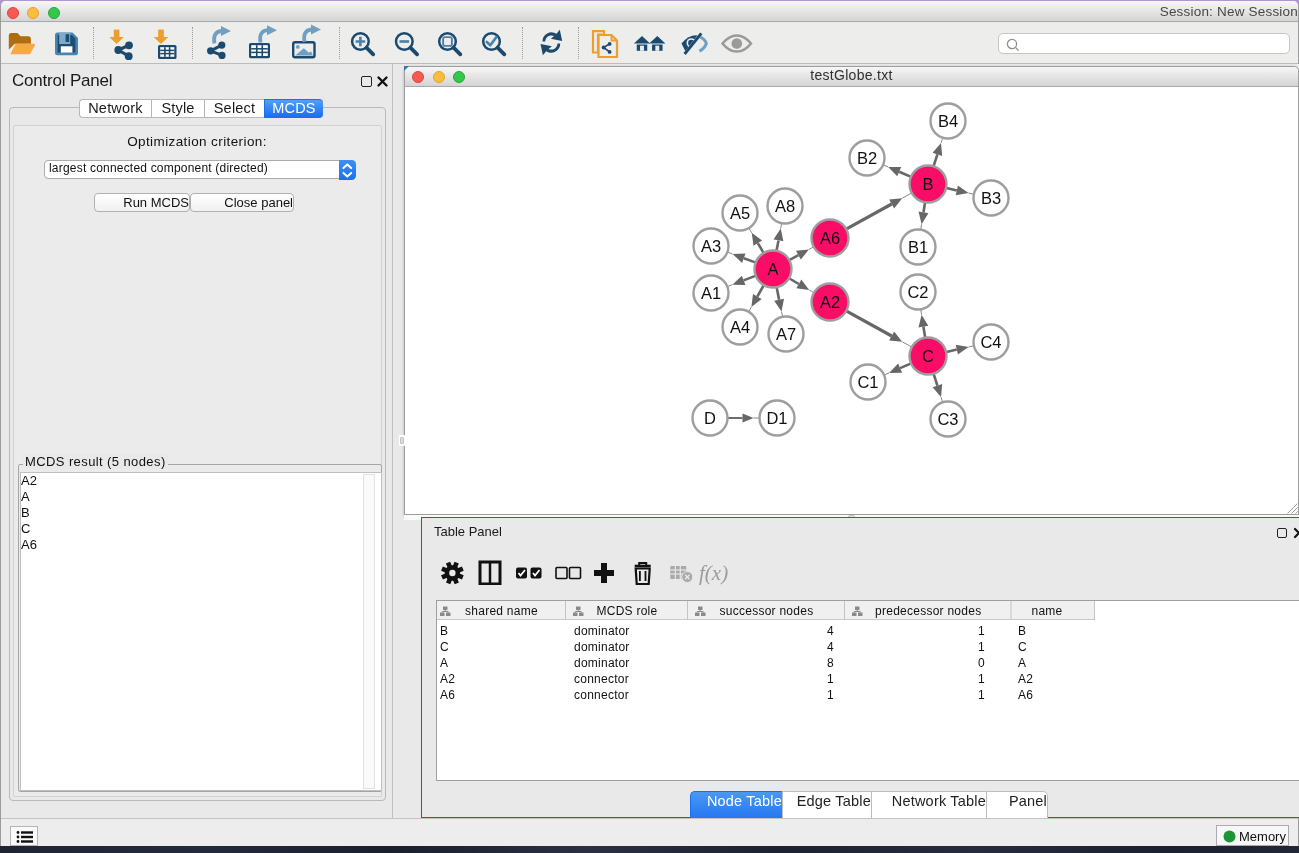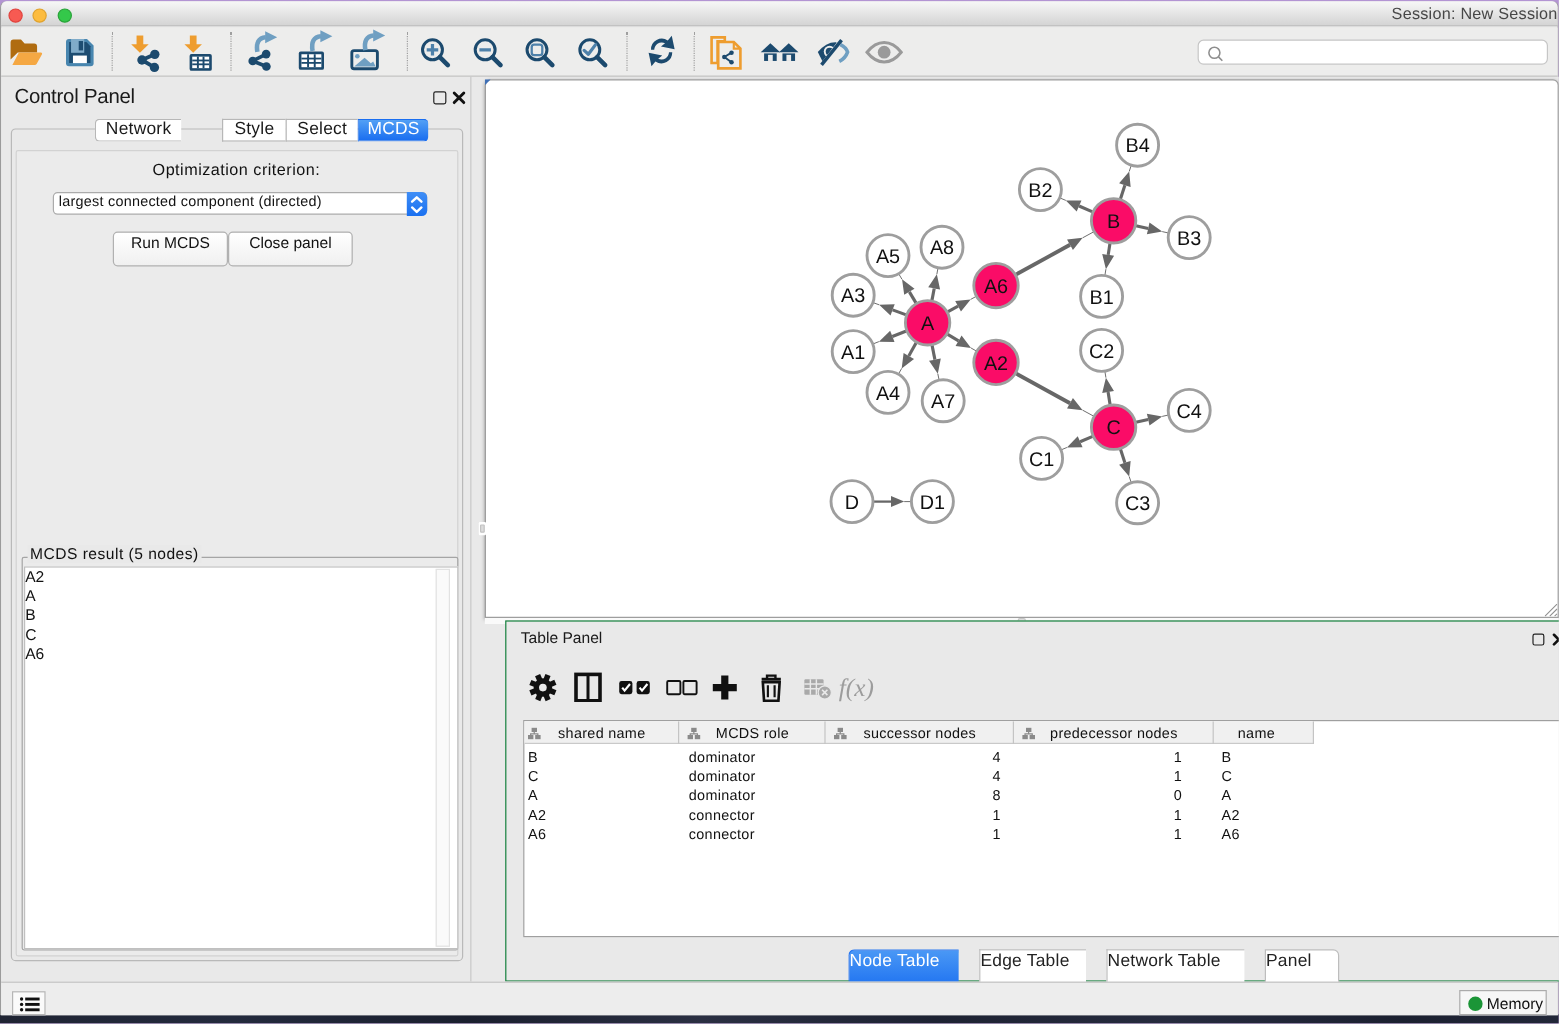--- a/index.html
+++ b/index.html
@@ -25,42 +25,42 @@
 #tabpane { left:8px; top:43px; width:377px; height:694px; border:1px solid #b9b9b9; border-radius:4px; }
 #innerpane { left:12px; top:61px; width:369px; height:672px; border:1px solid #d2d2d2; border-radius:2px; background:#ebebeb; }
 .tabrow { top:35px; height:19px; font-size:14.5px; letter-spacing:0.2px; }
 .tabseg { height:19px; background:#fff; border:1px solid #b7b7b7; border-right:none;
   color:#1a1a1a; text-align:center; line-height:16.5px; float:left; }
 #optlabel { left:0; top:70px; letter-spacing:0.4px; width:392px; text-align:center; font-size:13.5px; color:#111; }
 #dropdown { left:43px; top:96px; width:312px; height:19px; background:#fff; border:1px solid #ababab; border-radius:4px; }
 #dropdown span { position:absolute; left:4px; top:0px; font-size:12px; color:#111; letter-spacing:0.2px; }
 #spinbtn { right:-1px; top:-1px; width:17.5px; height:20px; border-radius:0 4.5px 4.5px 0;
   background:linear-gradient(#3f8ef6,#1a70f0); }
-.btn { height:29px; background:linear-gradient(#ffffff,#f0f0f0); border:1px solid #b1b1b1;
-  border-radius:4px; font-size:13px; color:#111; text-align:center; line-height:17px; top:129px; }
+.btn { height:19px; background:linear-gradient(#ffffff,#f0f0f0); border:1px solid #b1b1b1;
+  border-radius:4px; font-size:13px; color:#111; text-align:right; line-height:17px; top:129px; }
 #fieldset { left:17px; top:400px; width:364px; height:328px; border:1px solid #a5a5a5; border-radius:2px; }
 #fieldlegend { left:4px; top:-11px; background:#e9e9e9; padding:0 2px; font-size:13px; letter-spacing:0.4px; color:#111; }
 #mcdslist { left:1px; top:7px; width:362px; height:319px; background:#fff; border:1px solid #c0c0c0; font-size:13px; color:#111; }
 #mcdslist .it { padding-left:0px; height:16px; line-height:16px; }
 #scrolltrack { right:6px; top:1px; width:12px; height:315px; background:#fafafa; border:1px solid #e2e2e2; }
 #desktop { left:392px; top:63px; width:907px; height:754px; background:#e9e9e9; }
 #netwin { left:11px; top:2px; width:895px; height:449px; background:#fff;
   border:1px solid #9e9e9e; border-radius:5px 5px 0 0; box-shadow:0 1px 3px rgba(0,0,0,0.25); }
 #nettitle { left:0; top:0; width:893px; height:20px; background:linear-gradient(#f6f6f6,#d4d4d4);
   border-radius:5px 5px 0 0; border-bottom:1px solid #a9a9a9; }
 #nettitle .t { width:100%; text-align:center; top:-2px; font-size:14px; line-height:20px; letter-spacing:0.3px; color:#2f2f2f; }
 #tablepanel { left:28px; top:453px; width:896px; height:301px; background:#e9e9e9; border:1px solid #15803d; }
 #tptitle { left:12px; top:6px; font-size:13px; color:#1a1a1a; }
 #tptoolbar { left:4px; top:29px; width:886px; height:38px; }
 #tptable { left:14px; top:82px; width:872px; height:181px; background:#fff; border:1px solid #9f9f9f; }
 #thead { left:0; top:0; height:19px; width:658px; background:#f0f0f0; border-bottom:1px solid #c9c9c9; font-size:12px; color:#111; }
 .trow { font-size:12px; color:#111; height:16px; line-height:16px; letter-spacing:0.25px; }
 #tabs2 { top:273px; height:20px; font-size:14.5px; letter-spacing:0.2px; }
 .tab2 { height:36px; background:#fff; border:1px solid #bdbdbd; border-right:none; color:#222;
-  text-align:left; line-height:18px; float:left;margin-left:17px; }
+  text-align:right; line-height:18px; float:left; }
 #statusbar { left:0; top:817px; width:1297px; height:28px; background:#ededed; border-top:1px solid #c3c3c3; }
 #listbtn { left:9px; top:7px; width:28px; height:20px; background:#fafafa; border:1px solid #b5b5b5; }
 #membtn { left:1215px; top:6px; width:73px; height:21px; background:#f7f7f7; border:1px solid #ababab; }
 #membtn span { position:absolute; left:22px; top:3px; font-size:13px; color:#111; }
 </style>
 </head>
 <body>
 <div id="deskbottom" class="abs"></div>
 <div id="appwin" class="abs">
   <div id="titlebar" class="abs">
@@ -187,21 +187,21 @@
   <div id="cpanel" class="abs">
     <div id="cptitle" class="abs">Control Panel</div>
     <div class="winbtn-sq abs" style="left:360px; top:12px;"></div>
     <svg class="abs" style="left:375px; top:11px;" width="13" height="13" viewBox="0 0 13 13">
       <path d="M2.5 2.5 L10.5 10.5 M10.5 2.5 L2.5 10.5" stroke="#111" stroke-width="2.4" stroke-linecap="round"></path>
     </svg>
     <div id="tabpane" class="abs"></div>
     <div id="innerpane" class="abs"></div>
     <div class="tabrow abs" style="left:78px;">
       <div class="tabseg" style="width:72px; border-radius:4px 0 0 4px;">Network</div>
-      <div class="tabseg" style="width:53px;margin-left:34px;">Style</div>
+      <div class="tabseg" style="width:53px;">Style</div>
       <div class="tabseg" style="width:60px;">Select</div>
       <div class="tabseg" style="width:59px; border-radius:0 4px 4px 0; background:linear-gradient(#52a0f5,#1a6ef0); color:#fff; border-color:#1a6ef0;">MCDS</div>
     </div>
     <div id="optlabel" class="abs">Optimization criterion:</div>
     <div id="dropdown" class="abs">
       <span>largest connected component (directed)</span>
       <div id="spinbtn" class="abs">
         <svg class="abs" style="left:1.5px;top:1.5px;" width="15" height="17" viewBox="0 0 15 17">
           <path d="M3.4 6.1 L7.3 2.4 L11.2 6.1" fill="none" stroke="#fff" stroke-width="2.0" stroke-linecap="round" stroke-linejoin="round"></path>
           <path d="M3.4 10.9 L7.3 14.6 L11.2 10.9" fill="none" stroke="#fff" stroke-width="2.0" stroke-linecap="round" stroke-linejoin="round"></path>
@@ -217,20 +217,26 @@
           <div class="it">A</div>
           <div class="it">B</div>
           <div class="it">C</div>
           <div class="it">A6</div>
         <div id="scrolltrack" class="abs"></div>
       </div>
     </div>
   </div>
   <div id="desktop" class="abs">
     <div id="netwin" class="abs">
+      <div id="nettitle" class="abs">
+        <div class="tl abs" style="left:7px; top:4px; background:#f75a52; border:0.5px solid #e0443e;"></div>
+        <div class="tl abs" style="left:28px; top:4px; background:#fcbc3f; border:0.5px solid #e0a32e;"></div>
+        <div class="tl abs" style="left:48px; top:4px; background:#34c84a; border:0.5px solid #2aa43a;"></div>
+        <div class="t abs">testGlobe.txt</div>
+      </div>
       <svg class="abs" style="left:-1px;top:-1px;" width="5" height="5" viewBox="0 0 5 5">
           <path d="M0 0 L5 0 L0 5 Z" fill="#3f6fb5"></path>
         </svg>
       <svg class="abs" id="graph" style="left:0;top:21px;" width="893" height="427" viewBox="0 0 893 427">
           <line x1="350.3" y1="187.9" x2="338.6" y2="192.4" stroke="#676767" stroke-width="2.6"></line>
 <line x1="327.4" y1="196.7" x2="322.8" y2="198.5" stroke="#676767" stroke-width="0.8"></line>
 <polygon points="327.4,196.7 336.8,187.7 338.2,191.2 339.1,193.5 340.4,197.0" fill="#676767"></polygon>
 <line x1="350.2" y1="174.4" x2="338.8" y2="170.2" stroke="#676767" stroke-width="2.6"></line>
 <line x1="327.6" y1="166.0" x2="322.9" y2="164.3" stroke="#676767" stroke-width="0.8"></line>
 <polygon points="327.6,166.0 340.6,165.5 339.2,169.0 338.4,171.3 337.1,174.9" fill="#676767"></polygon>

